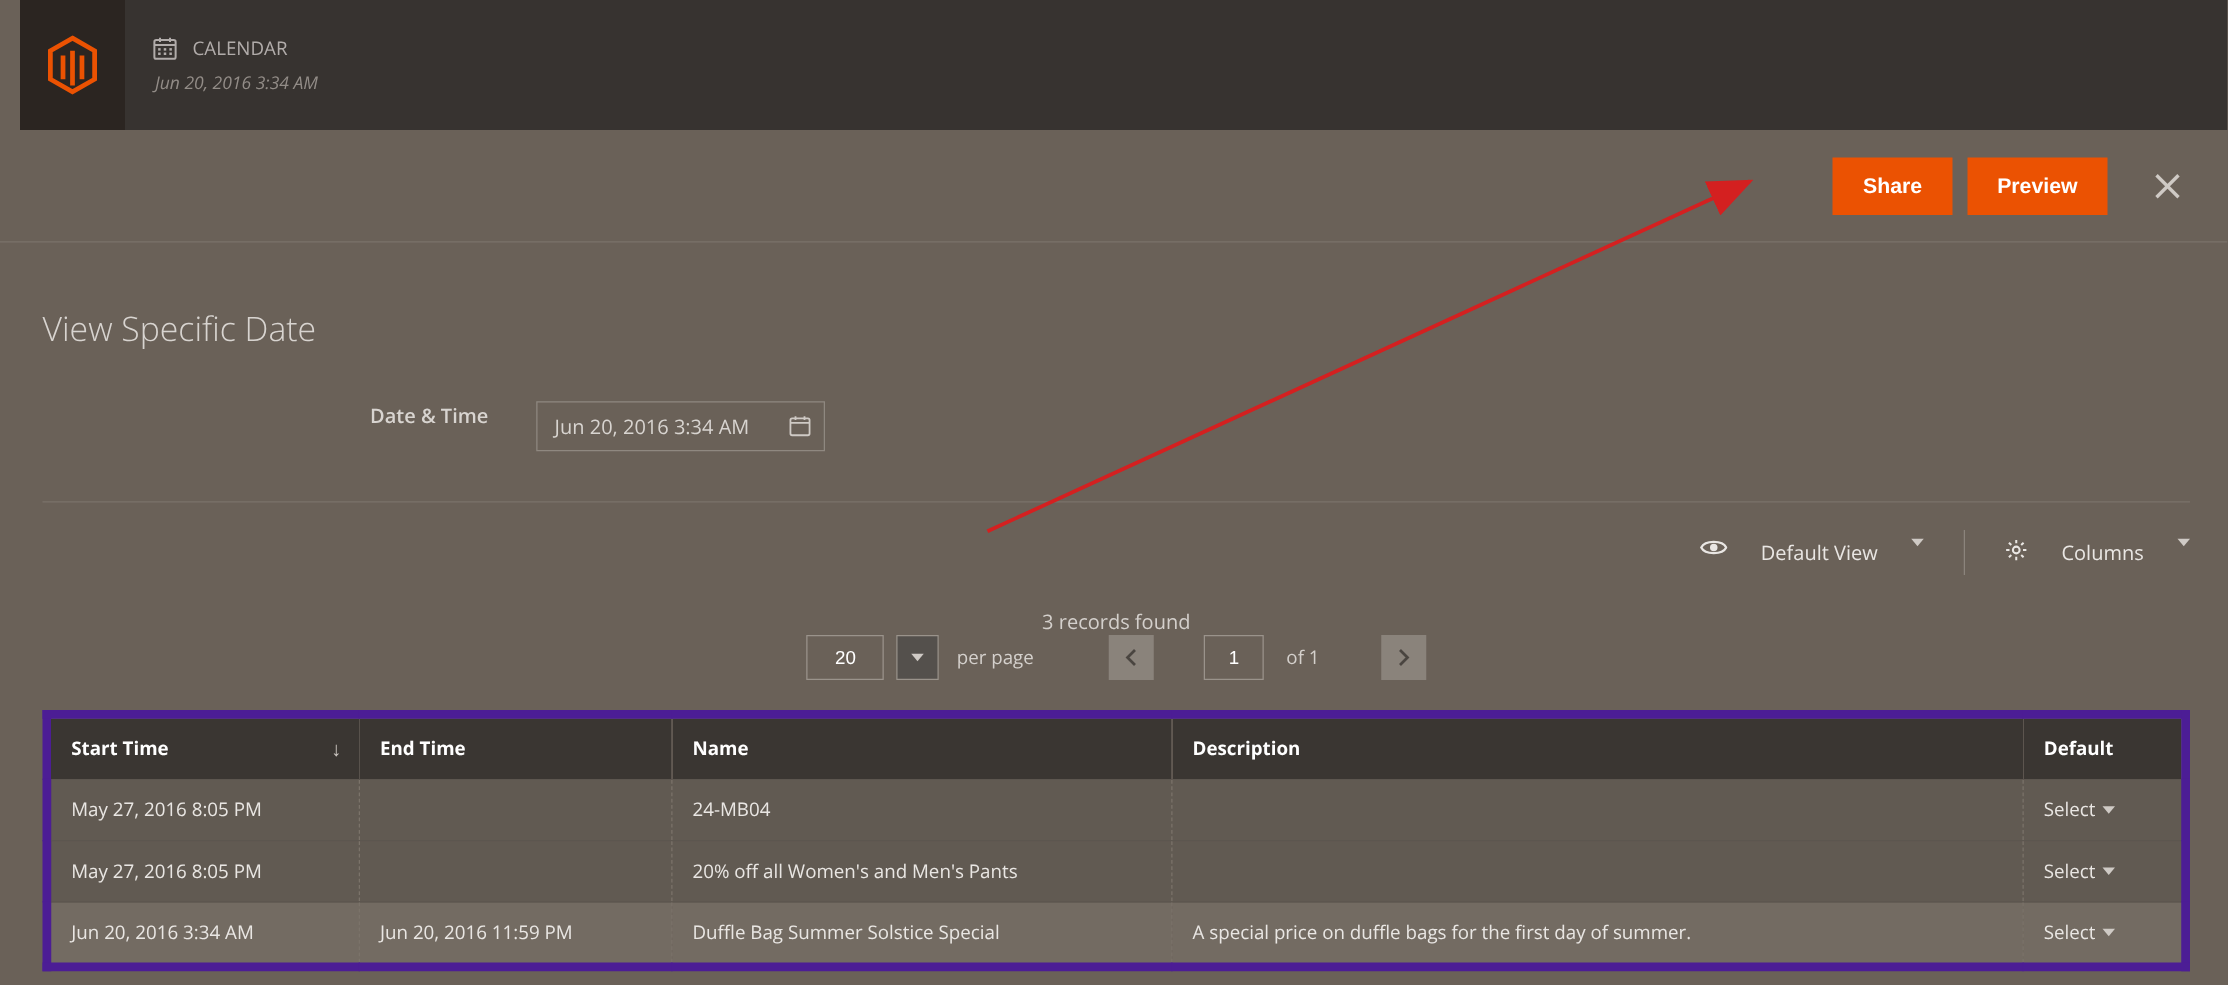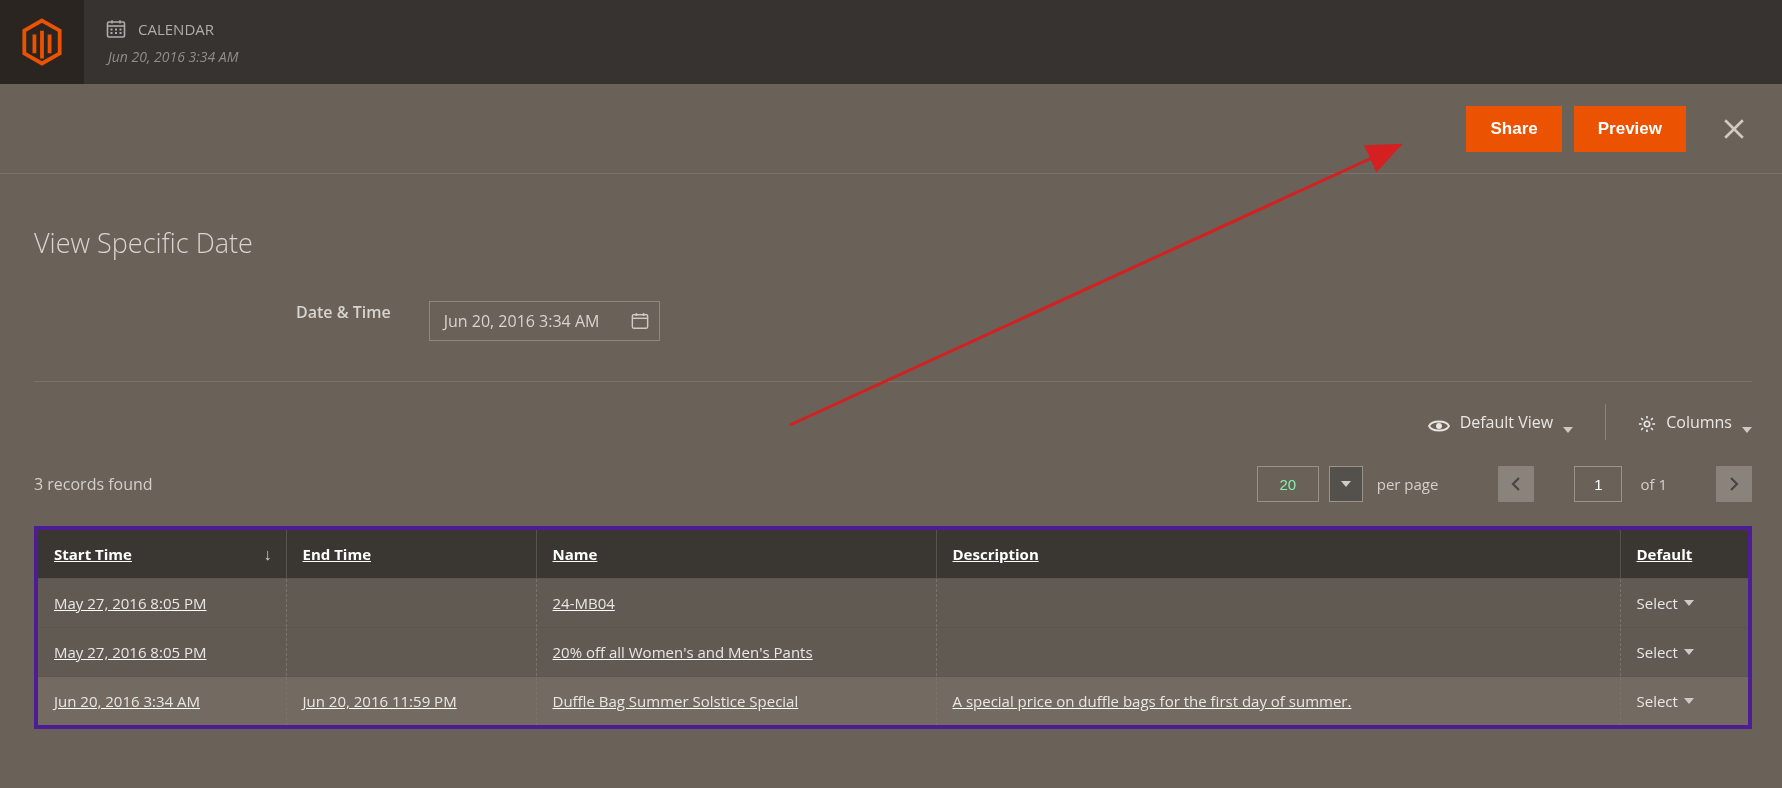--- a/index.html
+++ b/index.html
@@ -7,23 +7,24 @@
     font-family: 'Open Sans', Helvetica, Arial, sans-serif;
     background: #6a6158;
     color: #fff;
     width: 1782px;
     height: 788px;
     overflow: hidden;
     position: relative;
   }
   
   .topbar {
-    height: 84px;
+    height: 104px;
     display: flex;
     align-items: stretch;
+    padding-left: 16px;
   }
   .logo-cell {
     width: 84px;
     background: #2b2521;
     display: flex;
     align-items: center;
     justify-content: center;
   }
   .logo-cell svg { width: 42px; height: 48px; }
   .tab {
@@ -115,48 +116,49 @@
 
   
   .toolbar-row {
     display: flex;
     justify-content: flex-end;
     align-items: center;
     gap: 32px;
     padding: 8px 0 22px 0;
   }
   .tool-item {
-    display: flex; align-items: flex-end; gap: 10px;
+    display: flex; align-items: flex-start; gap: 27px;
     color: #e9e6e3; font-size: 16px; cursor: pointer;
   }
   .tool-divider {
     width: 1px; height: 36px; background: #8b847c;
   }
   .caret-down {
     width: 0; height: 0;
     border-left: 5px solid transparent;
     border-right: 5px solid transparent;
     border-top: 6px solid #cfcac5;
   }
 
   
   .records-bar {
     display: flex;
     align-items: center;
     justify-content: space-between;
     padding: 4px 0 24px 0;
     color: #d4d0cc;
     font-size: 16px;
+    flex-direction: column;
   }
   .pager { display: flex; align-items: center; gap: 10px; }
   .pp-input {
     width: 62px; height: 36px;
     background: transparent;
     border: 1px solid #9a938b;
-    color: #86efac;
+    color: #ffffff;
     text-align: center;
     font-size: 15px;
   }
   .pp-dd {
     width: 34px; height: 36px;
     background: #54504c;
     border: 1px solid #9a938b;
     display: flex; align-items: center; justify-content: center;
     cursor: pointer;
   }
@@ -175,22 +177,21 @@
     border: 1px solid #9a938b;
     color: #fff; text-align: center; font-size: 15px;
     margin: 0 8px 0 30px;
   }
   .pg-of { color: #d4d0cc; font-size: 15px; margin-right: 39px; }
 
   
   table.data {
     width: 100%;
     border-collapse: collapse;
-    border: 4px solid #4c1d95;
-    text-decoration: underline;
+    border: 7px solid #4c1d95;
   }
   table.data th {
     background: #3a3632;
     color: #fff;
     font-size: 15px;
     font-weight: 700;
     text-align: left;
     padding: 14px 16px;
     border-right: 1px solid #58524c;
     position: relative;

